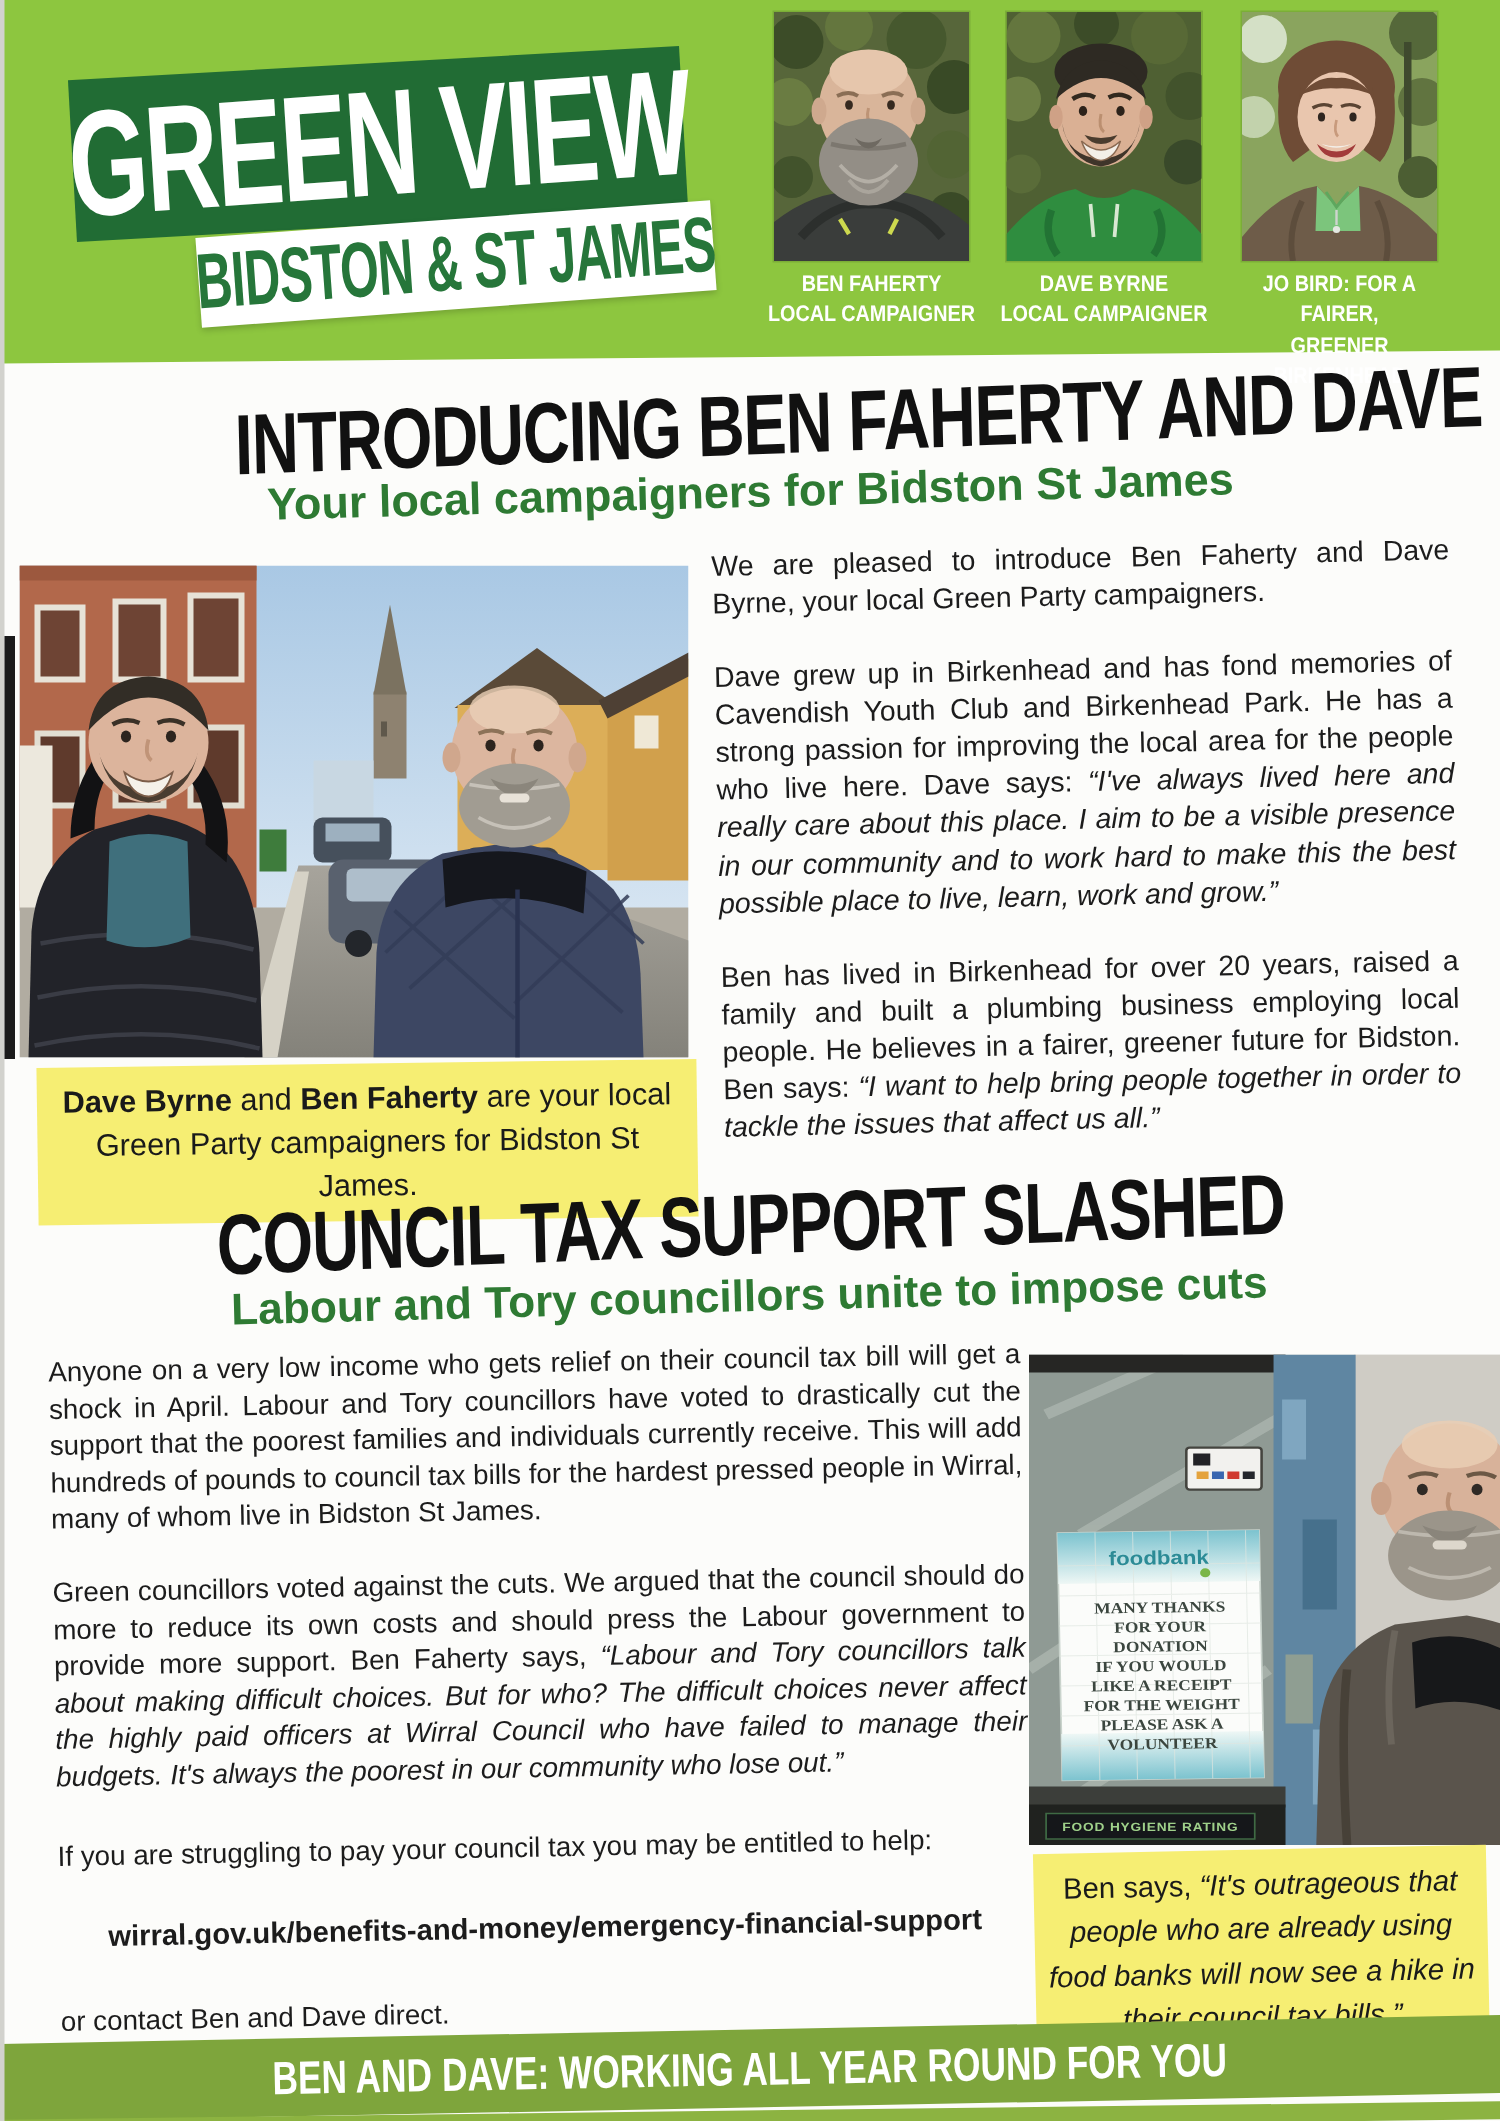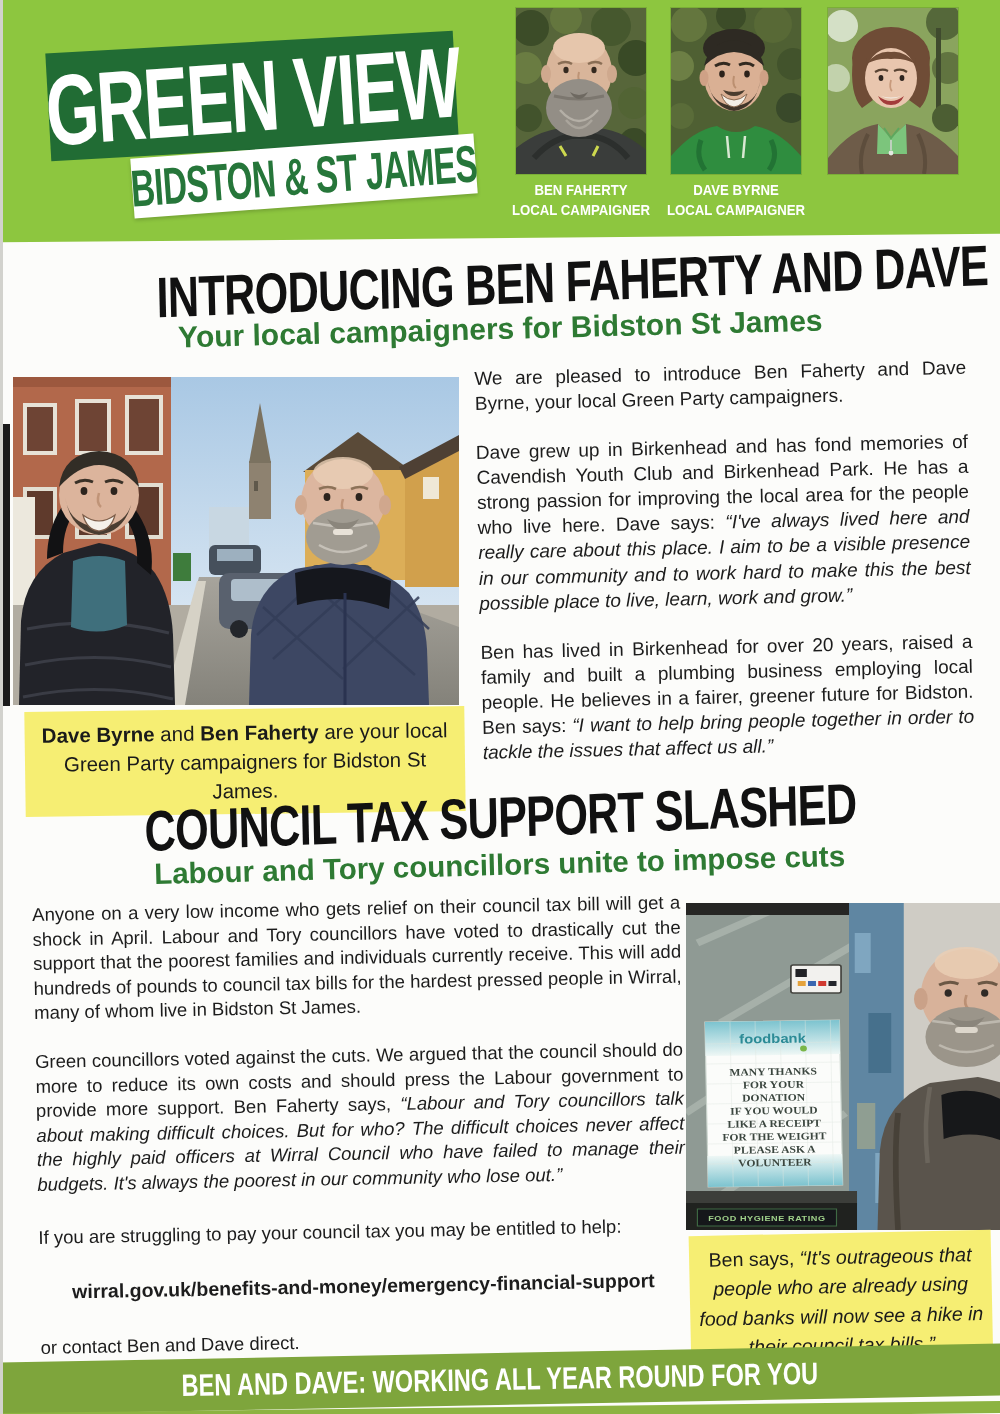--- a/index.html
+++ b/index.html
@@ -210,20 +210,24 @@
       <ellipse cx="63" cy="70" rx="26" ry="30" fill="#e9c6ae"></ellipse>
       <path d="M38,56 Q50,42 63,44 Q76,42 88,56 Q76,50 63,51 Q50,50 38,56 Z" fill="#6f4c36"></path>
       <path d="M47,64 q7,-4 13,-1" stroke="#5a4433" stroke-width="2.2" fill="none"></path>
       <path d="M66,63 q7,-3 13,1" stroke="#5a4433" stroke-width="2.2" fill="none"></path>
       <ellipse cx="53" cy="70" rx="2.4" ry="3" fill="#2f2620"></ellipse>
         <ellipse cx="74" cy="70" rx="2.4" ry="3" fill="#2f2620"></ellipse>
       <path d="M63,72 q-2,8 1,11" stroke="#c89a7c" stroke-width="1.8" fill="none"></path>
       <path d="M50,88 Q63,98 76,88 Q72,97 63,97 Q54,97 50,88 Z" fill="#a33b3b"></path>
       <path d="M53,88 Q63,93 73,88 Q63,91 53,88 Z" fill="#f3efe8"></path>
     </svg>
+    <figcaption>
+      <div>JO BIRD: FOR A FAIRER,</div>
+      <div>GREENER BIRKENHEAD</div>
+    </figcaption>
   </figure>
 
   <div class="headline h1a">
     <span class="t">INTRODUCING BEN FAHERTY AND DAVE BYRNE</span>
   </div>
   <div class="subheadline sh1">
     <span class="t">Your local campaigners for Bidston St James</span>
   </div>
 
   <div class="intro-photo">

